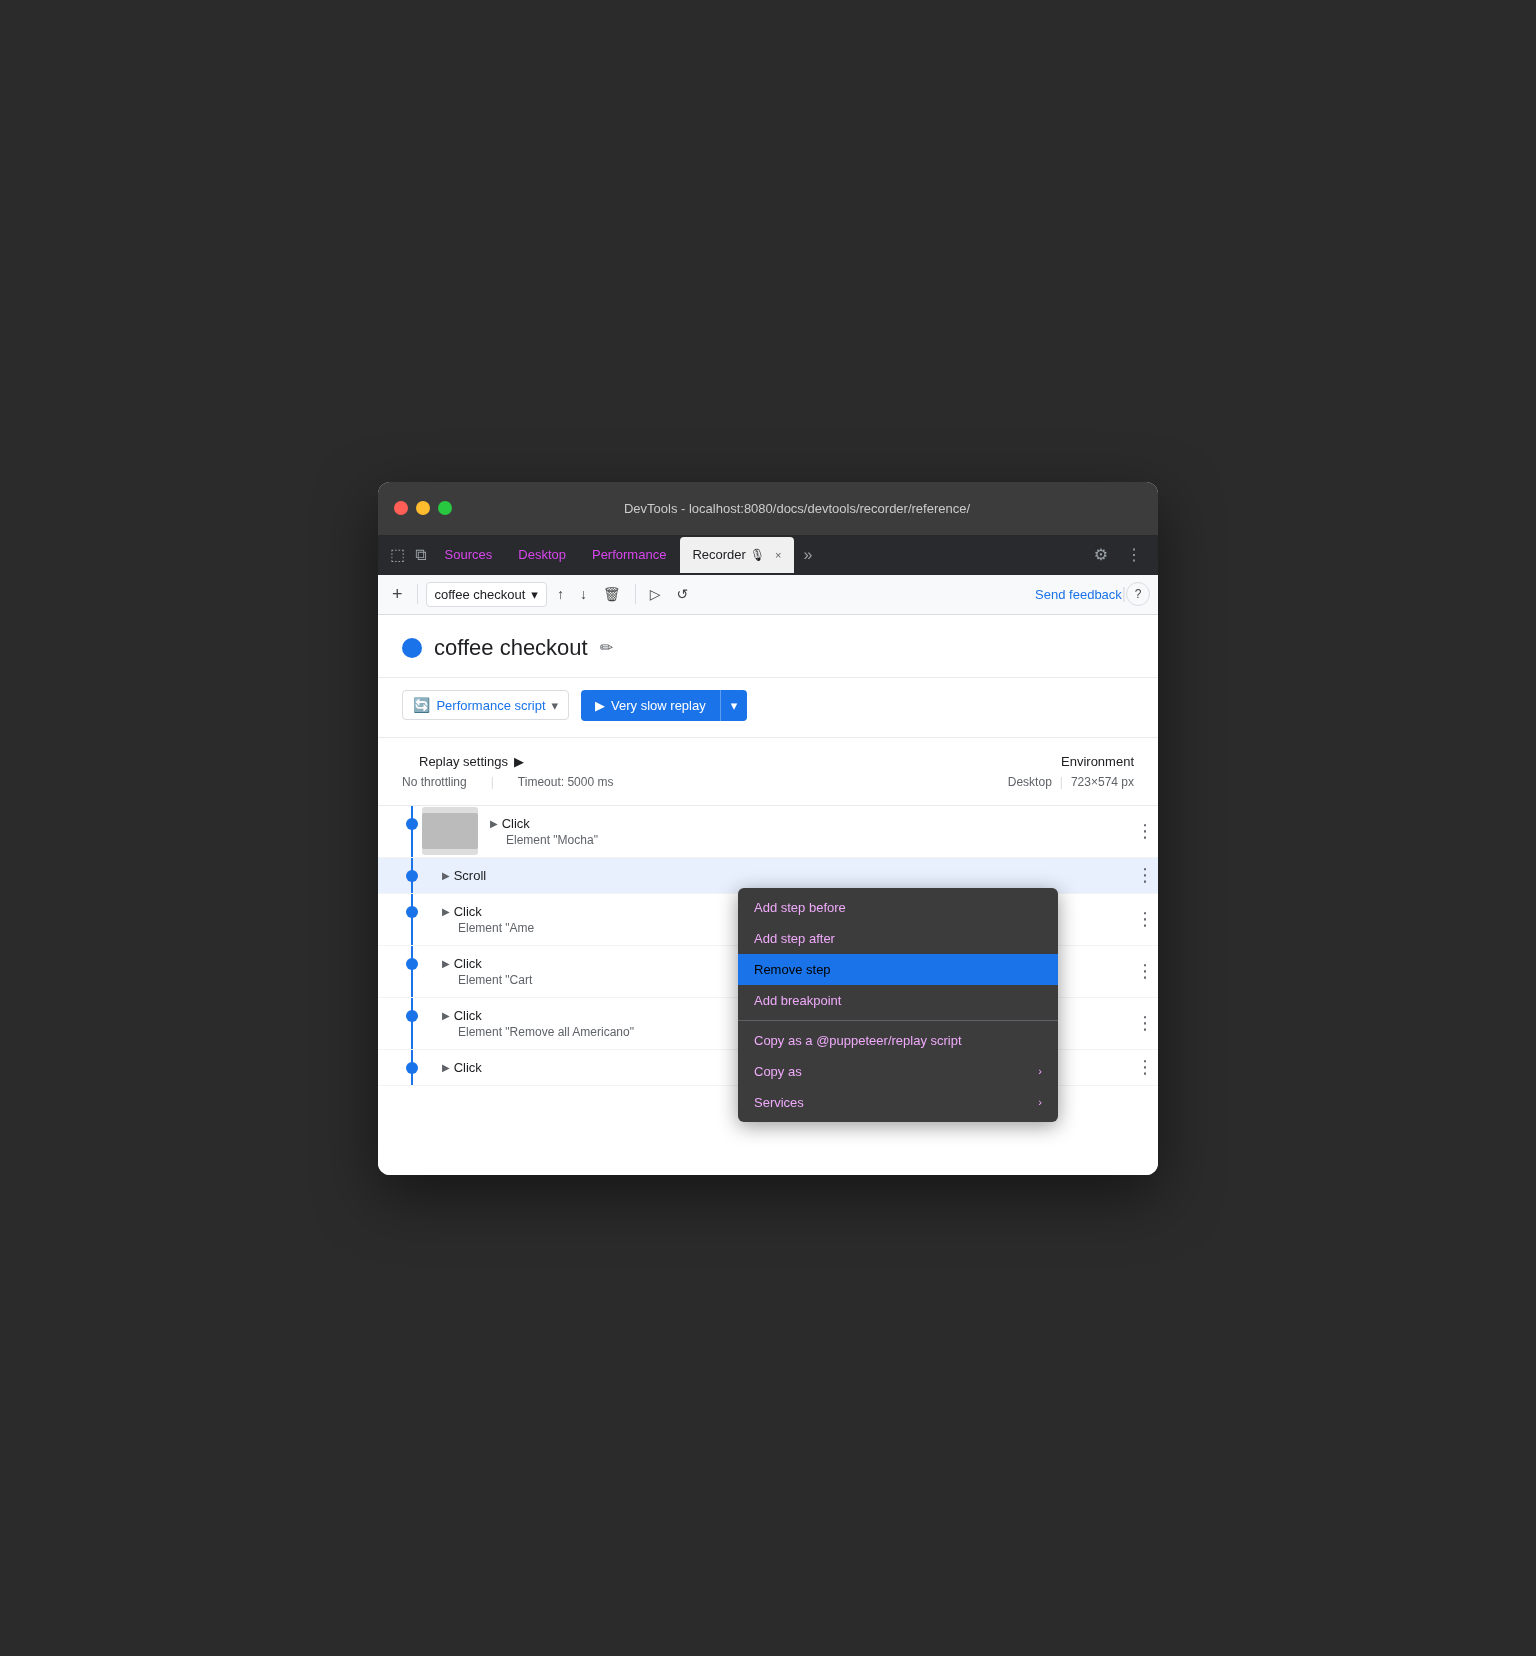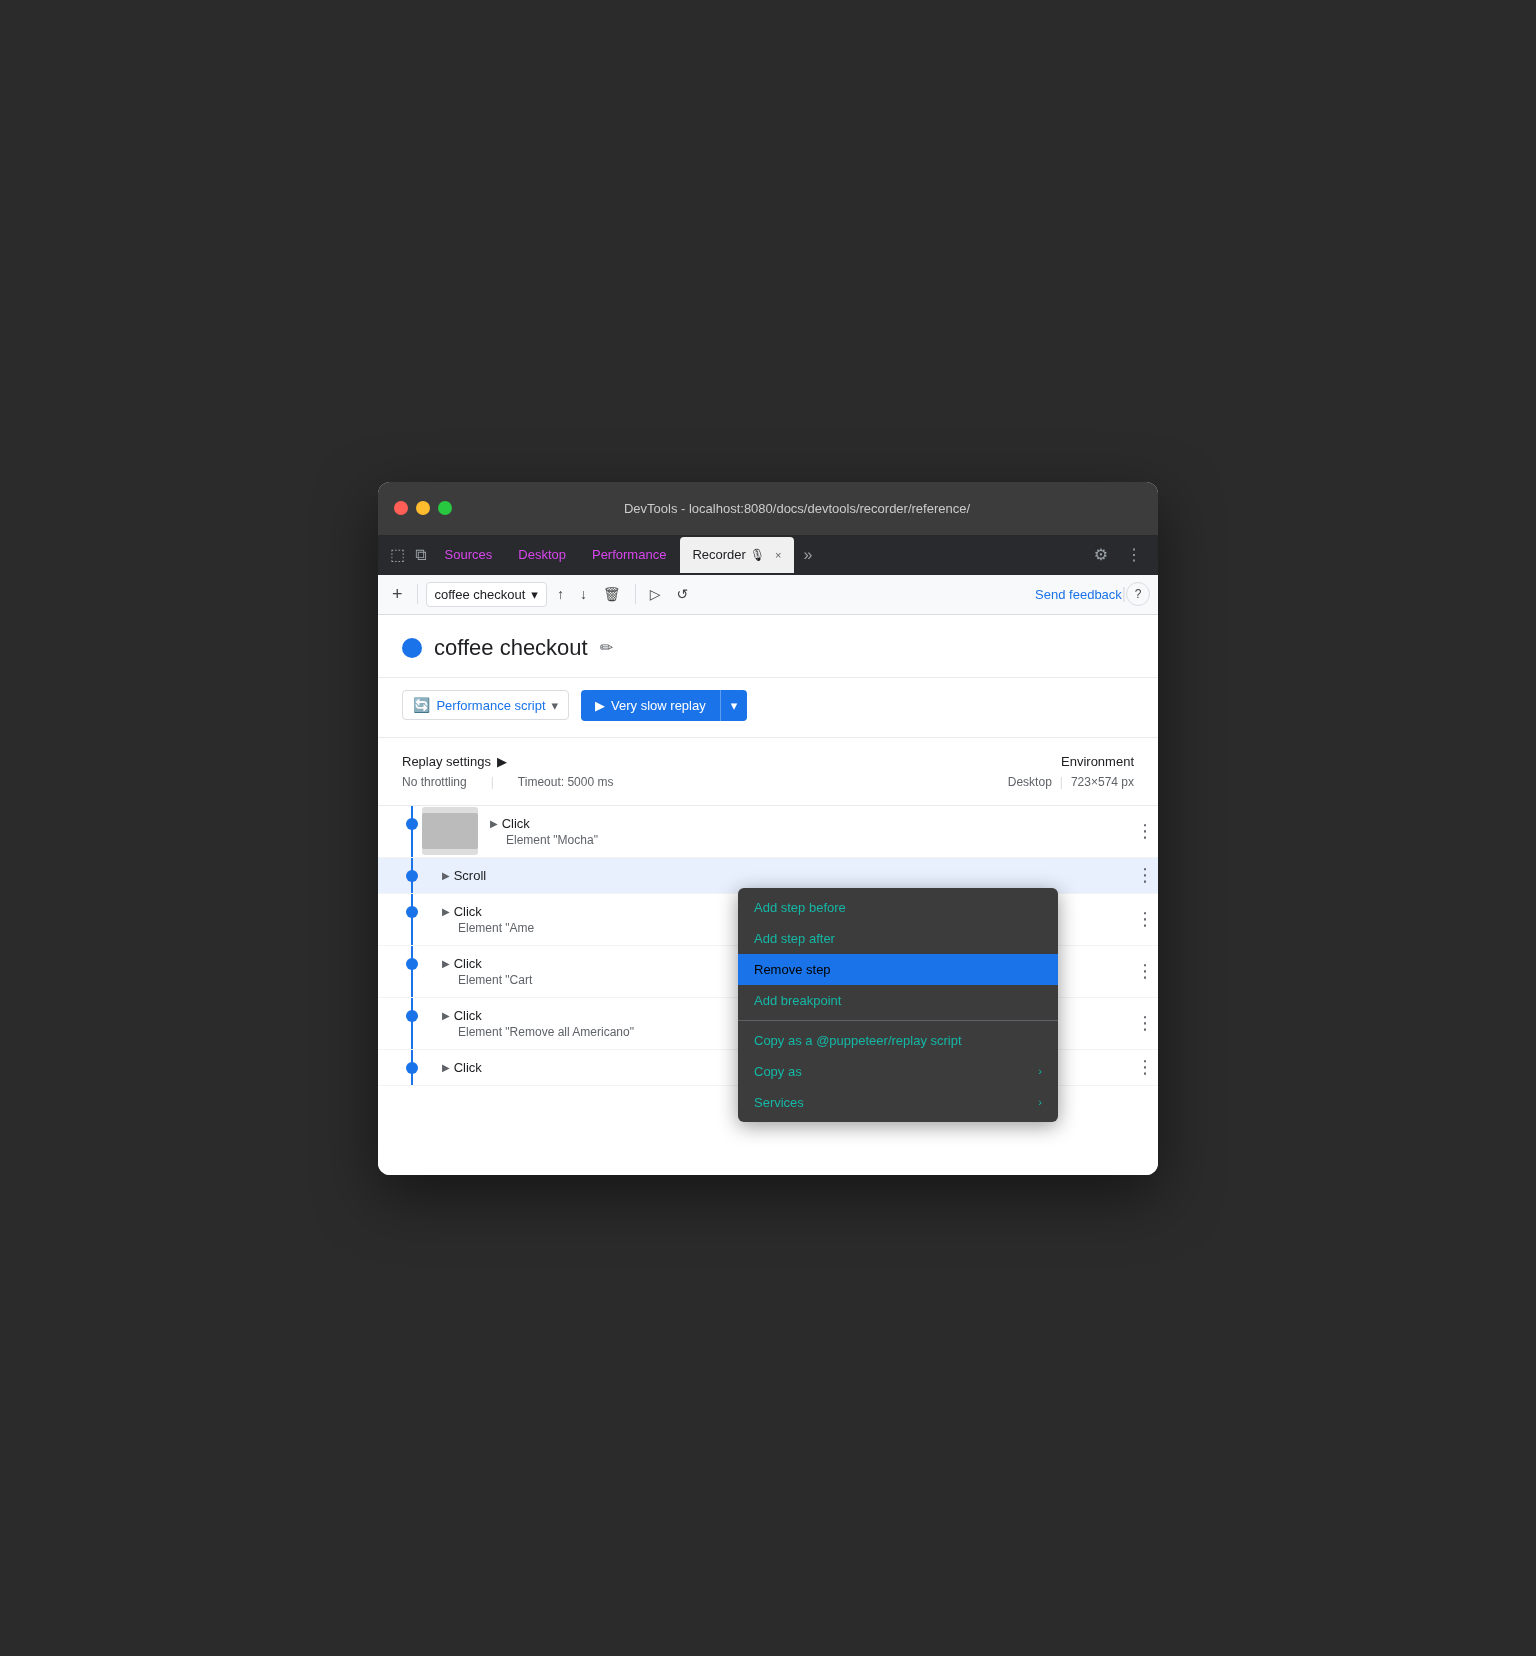--- a/index.html
+++ b/index.html
@@ -253,20 +253,21 @@
     }
     .settings-title {
       font-size: 13px;
       font-weight: 500;
       color: #202124;
       margin-bottom: 6px;
       display: flex;
       align-items: center;
       gap: 6px;
       cursor: pointer;
+      margin-left: 17px;
     }
     .settings-subtitle {
       font-size: 12px;
       color: #5f6368;
       display: flex;
       align-items: center;
       gap: 16px;
     }
     .settings-sub-sep {
       margin: 0 8px;
@@ -311,21 +312,21 @@
       width: 320px;
       background: #3c3c3c;
       border-radius: 6px;
       box-shadow: 0 4px 20px rgba(0,0,0,0.4);
       z-index: 100;
       padding: 4px 0;
     }
     .menu-item {
       padding: 8px 16px;
       font-size: 13px;
-      color: #14b8a6;
+      color: #f0abfc;
       cursor: pointer;
       display: flex;
       align-items: center;
       justify-content: space-between;
     }
     .menu-item.active {
       background: #1a73e8;
       color: #000000;
     }
     .menu-separator {

